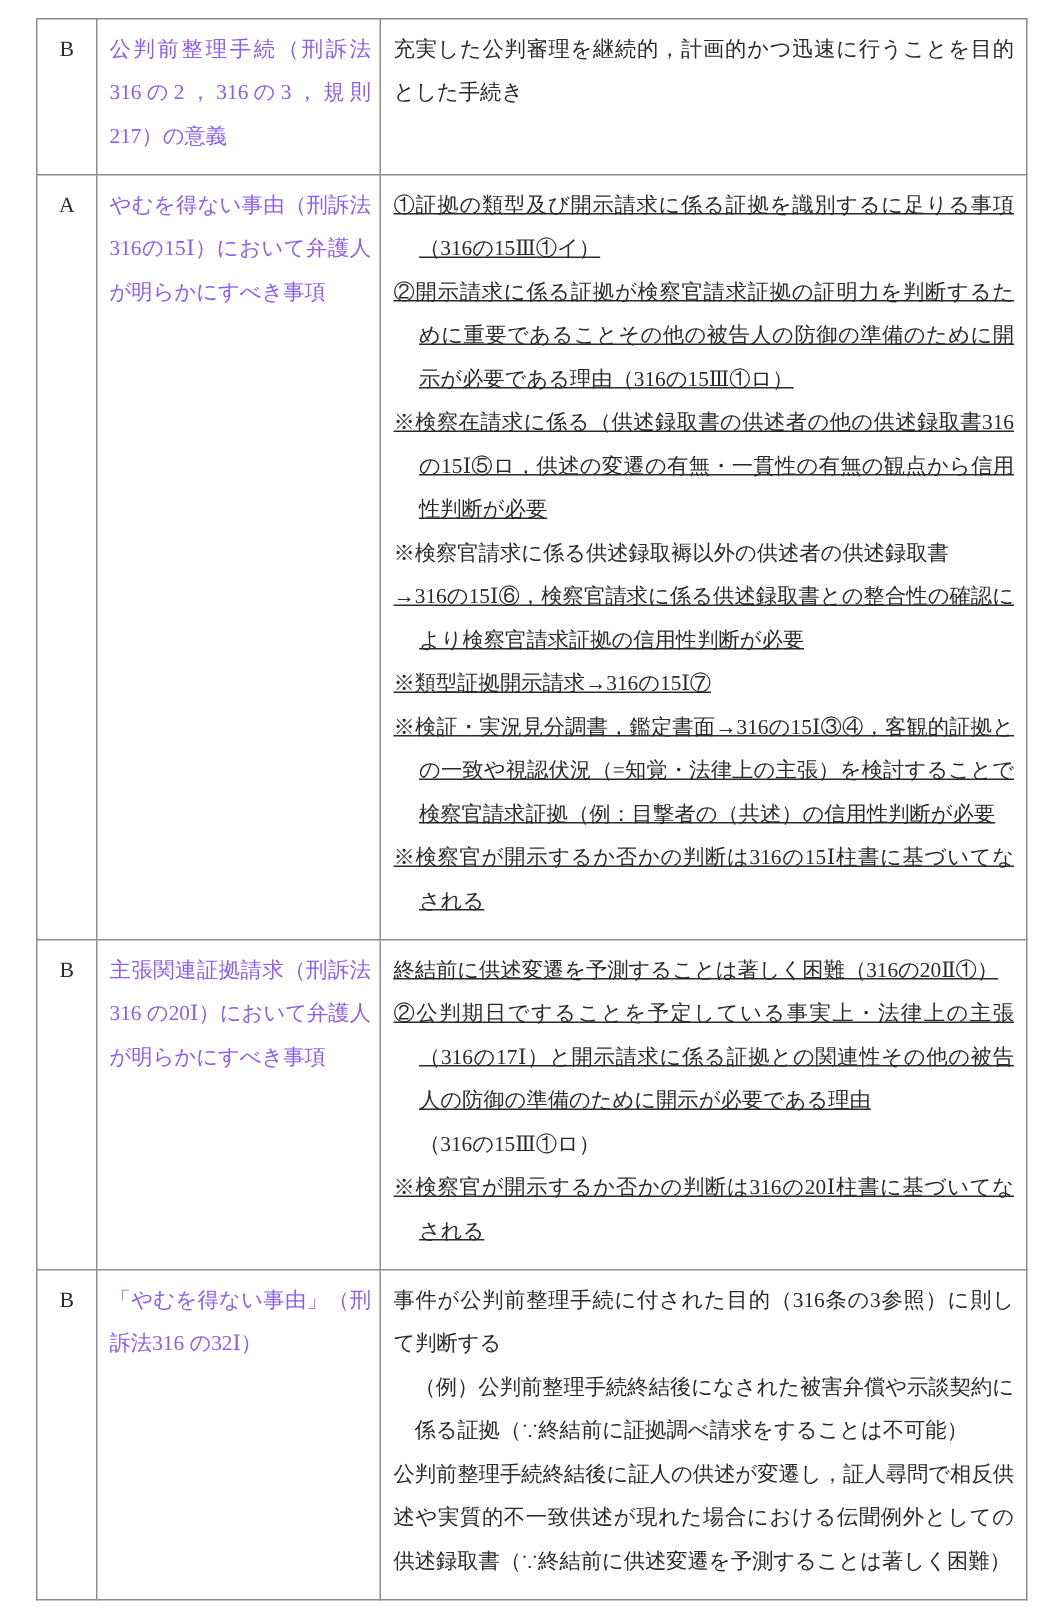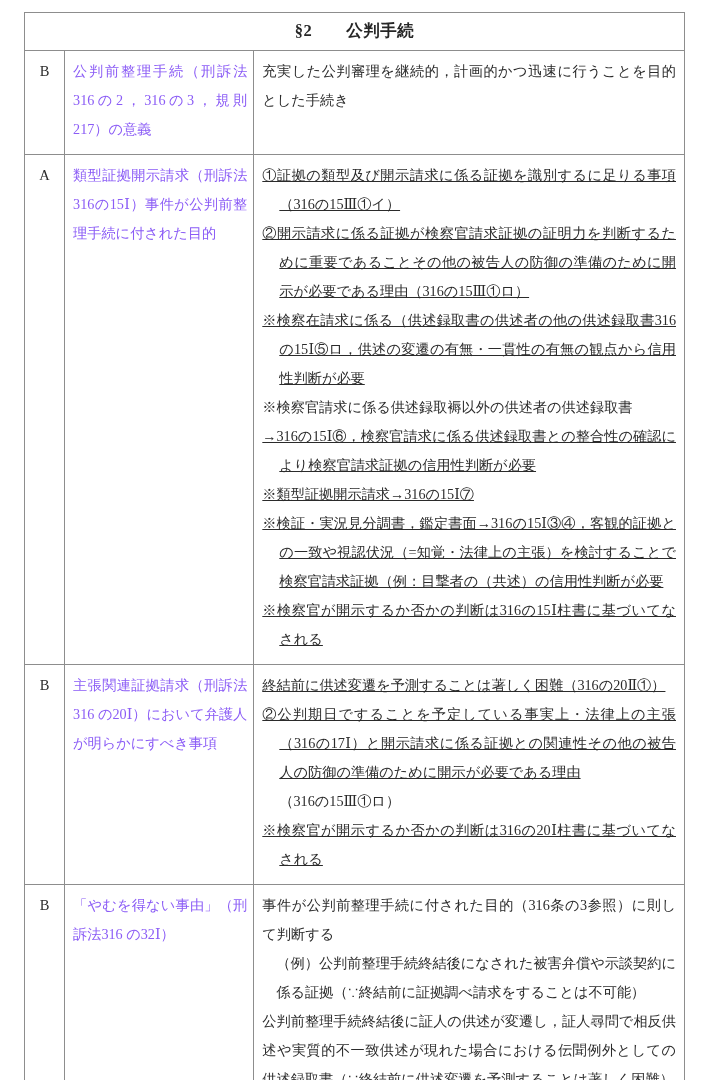--- a/index.html
+++ b/index.html
@@ -115,32 +115,29 @@
 
 <div class="page">
   <table class="doc-table">
     <colgroup>
       <col class="c-rank">
       <col class="c-topic">
       <col class="c-body">
     </colgroup>
     <tbody>
       <tr>
-        <td class="section-header" colspan="3"><span class="sec-sign">§2</span><span>公判手続</span></td>
-      </tr>
-      <tr>
         <td class="rank">B</td>
         <td class="topic">公判前整理手続（刑訴法316の2，316の3，規則217）の意義</td>
         <td class="body-cell">
           <p class="plain">充実した公判審理を継続的，計画的かつ迅速に行うことを目的とした手続き</p>
         </td>
       </tr>
       <tr>
         <td class="rank">A</td>
-        <td class="topic">類型証拠開示請求（刑訴法316の15Ⅰ）事件が公判前整理手続に付された目的</td>
+        <td class="topic">やむを得ない事由（刑訴法316の15Ⅰ）において弁護人が明らかにすべき事項</td>
         <td class="body-cell">
           <p class="hang">①証拠の類型及び開示請求に係る証拠を識別するに足りる事項（316の15Ⅲ①イ）</p>
           <p class="hang">②開示請求に係る証拠が検察官請求証拠の証明力を判断するために重要であることその他の被告人の防御の準備のために開示が必要である理由（316の15Ⅲ①ロ）</p>
           <p class="hang">※検察在請求に係る（供述録取書の供述者の他の供述録取書316の15Ⅰ⑤ロ，供述の変遷の有無・一貫性の有無の観点から信用性判断が必要</p>
           <p class="plain">※検察官請求に係る供述録取褥以外の供述者の供述録取書</p>
           <p class="hang">→316の15Ⅰ⑥，検察官請求に係る供述録取書との整合性の確認により検察官請求証拠の信用性判断が必要</p>
           <p class="hang">※類型証拠開示請求→316の15Ⅰ⑦</p>
           <p class="hang">※検証・実況見分調書，鑑定書面→316の15Ⅰ③④，客観的証拠との一致や視認伏況（=知覚・法律上の主張）を検討することで検察官請求証拠（例：目撃者の（共述）の信用性判断が必要</p>
           <p class="hang">※検察官が開示するか否かの判断は316の15Ⅰ柱書に基づいてなされる</p>
         </td>

